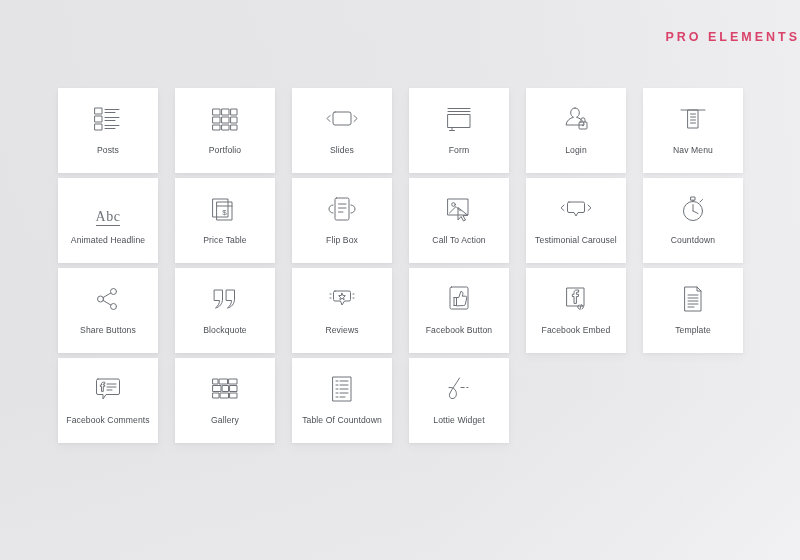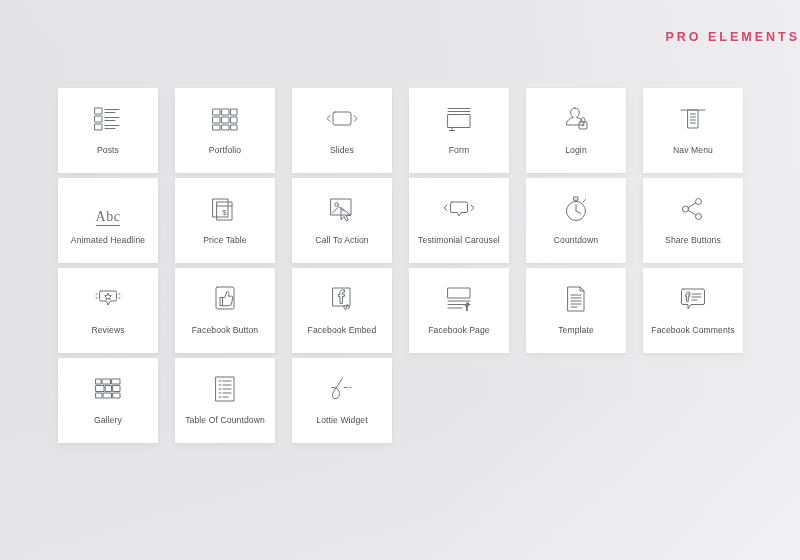--- a/index.html
+++ b/index.html
@@ -196,20 +196,33 @@
       <rect x="3" y="4" width="15" height="18" fill="none" stroke="currentColor" stroke-width="1" stroke-linecap="round" stroke-linejoin="round"></rect>
       <rect x="7" y="7" width="15" height="18" fill="none" stroke="currentColor" stroke-width="1" stroke-linecap="round" stroke-linejoin="round"></rect>
       <line x1="7" y1="11" x2="22" y2="11" fill="none" stroke="currentColor" stroke-width="1" stroke-linecap="round" stroke-linejoin="round"></line>
       <text x="14.5" y="20" text-anchor="middle" font-size="8" fill="currentColor" stroke="none" font-family="Liberation Sans, sans-serif">$</text>
     </svg>
         </div>
         <div class="card-label">Price Table</div>
       </div>
       <div class="card">
         <div class="card-icon">
+          <svg width="28" height="30" viewBox="0 0 28 30">
+      <rect x="7" y="4" width="14" height="22" rx="1.5" fill="none" stroke="currentColor" stroke-width="1" stroke-linecap="round" stroke-linejoin="round"></rect>
+      <line x1="10.5" y1="10" x2="18" y2="10" fill="none" stroke="currentColor" stroke-width="1" stroke-linecap="round" stroke-linejoin="round"></line>
+      <line x1="10.5" y1="14" x2="18" y2="14" fill="none" stroke="currentColor" stroke-width="1" stroke-linecap="round" stroke-linejoin="round"></line>
+      <line x1="10.5" y1="18" x2="15" y2="18" fill="none" stroke="currentColor" stroke-width="1" stroke-linecap="round" stroke-linejoin="round"></line>
+      <path d="M5 11 A4 4 0 0 0 5 19" fill="none" stroke="currentColor" stroke-width="1" stroke-linecap="round" stroke-linejoin="round"></path>
+      <path d="M23 11 A4 4 0 0 1 23 19" fill="none" stroke="currentColor" stroke-width="1" stroke-linecap="round" stroke-linejoin="round"></path>
+    </svg>
+        </div>
+        <div class="card-label">Flip Box</div>
+      </div>
+      <div class="card">
+        <div class="card-icon">
           <svg width="30" height="28" viewBox="0 0 30 28">
       <rect x="4" y="4" width="20" height="16" fill="none" stroke="currentColor" stroke-width="1" stroke-linecap="round" stroke-linejoin="round"></rect>
       <circle cx="9.5" cy="9.5" r="1.8" fill="none" stroke="currentColor" stroke-width="1" stroke-linecap="round" stroke-linejoin="round"></circle>
       <polyline points="5.5,18 12,11.5 16.5,16" fill="none" stroke="currentColor" stroke-width="1" stroke-linecap="round" stroke-linejoin="round"></polyline>
       <path d="M14 13 L14 25 L17 21.5 L19.5 26 L21.5 25 L19 20.8 L23.5 20.3 Z" fill="none" stroke="currentColor" stroke-width="1" stroke-linecap="round" stroke-linejoin="round"></path>
     </svg>
         </div>
         <div class="card-label">Call To Action</div>
       </div>
       <div class="card">
@@ -242,20 +255,29 @@
       <circle cx="6.5" cy="14" r="3" fill="none" stroke="currentColor" stroke-width="1" stroke-linecap="round" stroke-linejoin="round"></circle>
       <circle cx="19.5" cy="21.5" r="3" fill="none" stroke="currentColor" stroke-width="1" stroke-linecap="round" stroke-linejoin="round"></circle>
       <line x1="9.2" y1="12.5" x2="16.8" y2="8" fill="none" stroke="currentColor" stroke-width="1" stroke-linecap="round" stroke-linejoin="round"></line>
       <line x1="9.2" y1="15.5" x2="16.8" y2="20" fill="none" stroke="currentColor" stroke-width="1" stroke-linecap="round" stroke-linejoin="round"></line>
     </svg>
         </div>
         <div class="card-label">Share Buttons</div>
       </div>
       <div class="card">
         <div class="card-icon">
+          <svg width="30" height="26" viewBox="0 0 30 26">
+      <path d="M4.5 4 L12.5 4 L12.5 13 C12.5 18 9.5 21 5.5 22 C8.5 19.5 9.5 17 9.5 14.5 L4.5 14.5 Z" fill="none" stroke="currentColor" stroke-width="1" stroke-linecap="round" stroke-linejoin="round"></path>
+      <path d="M16.5 4 L24.5 4 L24.5 13 C24.5 18 21.5 21 17.5 22 C20.5 19.5 21.5 17 21.5 14.5 L16.5 14.5 Z" fill="none" stroke="currentColor" stroke-width="1" stroke-linecap="round" stroke-linejoin="round"></path>
+    </svg>
+        </div>
+        <div class="card-label">Blockquote</div>
+      </div>
+      <div class="card">
+        <div class="card-icon">
           <svg width="32" height="24" viewBox="0 0 32 24">
       <path d="M9 4 L23 4 A1.5 1.5 0 0 1 24.5 5.5 L24.5 12.5 A1.5 1.5 0 0 1 23 14 L18.5 14 L16 18 L14.5 14 L9 14 A1.5 1.5 0 0 1 7.5 12.5 L7.5 5.5 A1.5 1.5 0 0 1 9 4 Z" fill="none" stroke="currentColor" stroke-width="1" stroke-linecap="round" stroke-linejoin="round"></path>
       <polygon points="16,6.3 17,8.5 19.3,8.7 17.6,10.3 18.1,12.6 16,11.4 13.9,12.6 14.4,10.3 12.7,8.7 15,8.5" fill="none" stroke="currentColor" stroke-width="1" stroke-linecap="round" stroke-linejoin="round"></polygon>
       <line x1="5" y1="7" x2="4" y2="7" fill="none" stroke="currentColor" stroke-width="1" stroke-linecap="round" stroke-linejoin="round"></line>
       <line x1="27" y1="7" x2="28" y2="7" fill="none" stroke="currentColor" stroke-width="1" stroke-linecap="round" stroke-linejoin="round"></line>
       <line x1="5" y1="11" x2="4" y2="11" fill="none" stroke="currentColor" stroke-width="1" stroke-linecap="round" stroke-linejoin="round"></line>
       <line x1="27" y1="11" x2="28" y2="11" fill="none" stroke="currentColor" stroke-width="1" stroke-linecap="round" stroke-linejoin="round"></line>
     </svg>
         </div>
         <div class="card-label">Reviews</div>
@@ -276,32 +298,20 @@
         <div class="card-icon">
           <svg width="28" height="30" viewBox="0 0 28 30">
       <rect x="5" y="4" width="17" height="18" fill="none" stroke="currentColor" stroke-width="1" stroke-linecap="round" stroke-linejoin="round"></rect>
       <path d="M12 19 L12 12.5 L10.3 12.5 L10.3 10.3 L12 10.3 L12 8.6 C12 7 13 6 14.6 6 L16.6 6 L16.6 8.2 L15.2 8.2 C14.6 8.2 14.4 8.5 14.4 9 L14.4 10.3 L16.6 10.3 L16.3 12.5 L14.4 12.5 L14.4 19 Z" fill="none" stroke="currentColor" stroke-width="1" stroke-linecap="round" stroke-linejoin="round"></path>
       <polyline points="17,21 15.5,23 17,25" fill="none" stroke="currentColor" stroke-width="1" stroke-linecap="round" stroke-linejoin="round"></polyline>
       <polyline points="20,21 21.5,23 20,25" fill="none" stroke="currentColor" stroke-width="1" stroke-linecap="round" stroke-linejoin="round"></polyline>
       <line x1="19.3" y1="20.5" x2="17.9" y2="25.5" fill="none" stroke="currentColor" stroke-width="1" stroke-linecap="round" stroke-linejoin="round"></line>
     </svg>
         </div>
         <div class="card-label">Facebook Embed</div>
-      </div>
-      <div class="card">
-        <div class="card-icon">
-          <svg width="30" height="28" viewBox="0 0 30 28">
-      <rect x="4" y="3" width="22" height="10" fill="none" stroke="currentColor" stroke-width="1" stroke-linecap="round" stroke-linejoin="round"></rect>
-      <line x1="4" y1="16" x2="26" y2="16" fill="none" stroke="currentColor" stroke-width="1" stroke-linecap="round" stroke-linejoin="round"></line>
-      <line x1="4" y1="19.5" x2="26" y2="19.5" fill="none" stroke="currentColor" stroke-width="1" stroke-linecap="round" stroke-linejoin="round"></line>
-      <line x1="4" y1="23" x2="18" y2="23" fill="none" stroke="currentColor" stroke-width="1" stroke-linecap="round" stroke-linejoin="round"></line>
-      <path d="M22 26 L22 21.5 L20.8 21.5 L20.8 20.2 L22 20.2 L22 19.2 C22 18.2 22.6 17.6 23.6 17.6 L25 17.6 L25 19 L24.2 19 C23.9 19 23.7 19.2 23.7 19.5 L23.7 20.2 L25 20.2 L24.8 21.5 L23.7 21.5 L23.7 26 Z" fill="currentColor" stroke="none"></path>
-    </svg>
-        </div>
-        <div class="card-label">Facebook Page</div>
       </div>
       <div class="card">
         <div class="card-icon">
           <svg width="26" height="30" viewBox="0 0 26 30">
       <path d="M5 3 L17 3 L21 7 L21 27 L5 27 Z" fill="none" stroke="currentColor" stroke-width="1" stroke-linecap="round" stroke-linejoin="round"></path>
       <path d="M17 3 L17 7 L21 7" fill="none" stroke="currentColor" stroke-width="1" stroke-linecap="round" stroke-linejoin="round"></path>
       <line x1="8" y1="11" x2="18" y2="11" fill="none" stroke="currentColor" stroke-width="1" stroke-linecap="round" stroke-linejoin="round"></line>
       <line x1="8" y1="14" x2="18" y2="14" fill="none" stroke="currentColor" stroke-width="1" stroke-linecap="round" stroke-linejoin="round"></line>
       <line x1="8" y1="17" x2="18" y2="17" fill="none" stroke="currentColor" stroke-width="1" stroke-linecap="round" stroke-linejoin="round"></line>
       <line x1="8" y1="20" x2="18" y2="20" fill="none" stroke="currentColor" stroke-width="1" stroke-linecap="round" stroke-linejoin="round"></line>

